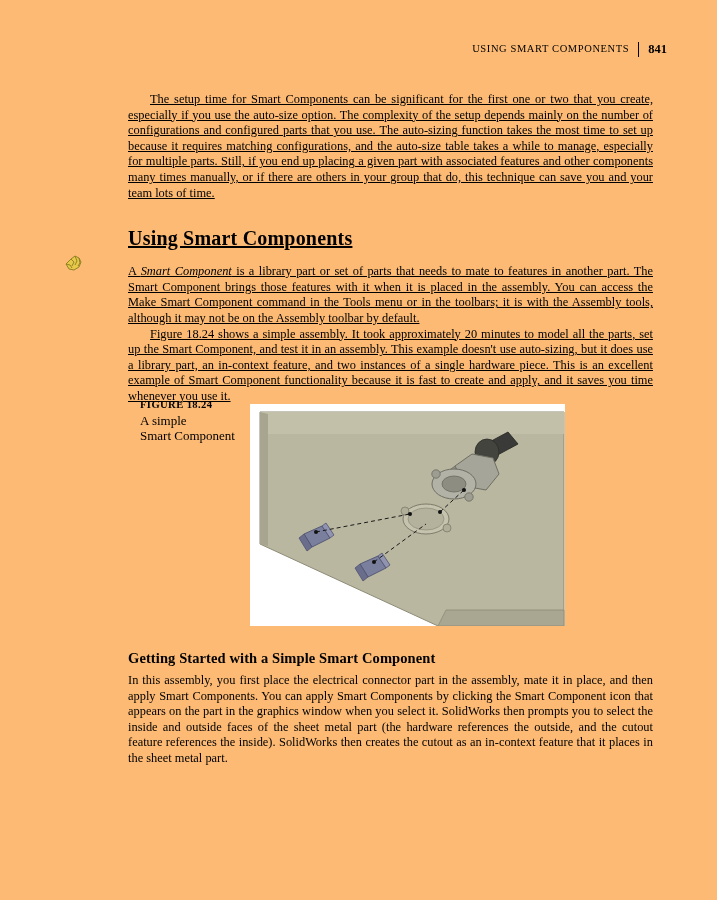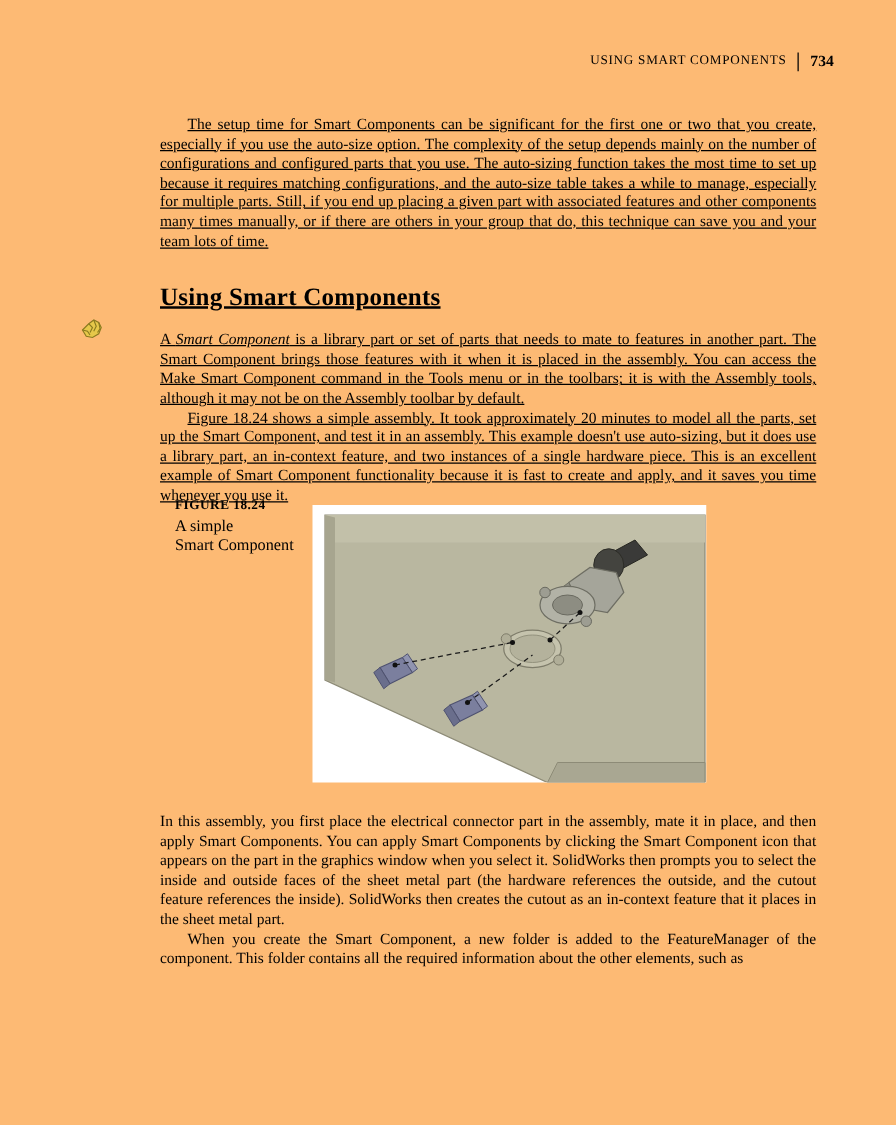--- a/index.html
+++ b/index.html
@@ -142,21 +142,21 @@
   }
 </style>
 </head>
 <body>
 
 <div class="page">
 
   <div class="runhead">
     <span class="runhead-title">Using Smart Components</span>
     <span class="runhead-rule"></span>
-    <span class="runhead-page">734</span>
+    <span class="runhead-page">841</span>
   </div>
 
   <div class="margin-icon">
     <svg width="26" height="26" viewBox="0 0 26 26" aria-hidden="true">
       <g stroke="#8a7a20" stroke-width="0.9" fill="#e6c84a">
         <path d="M4 14 L9 9 L13 6 L17 8 L19 12 L17 17 L12 20 L7 19 Z"></path>
         <path d="M9 9 L12 12 L10 16" fill="none"></path>
         <path d="M13 6 L15 11 L13 15" fill="none"></path>
         <path d="M17 8 L18 13 L16 16" fill="none"></path>
         <path d="M4 14 L8 15 L10 18" fill="none"></path>
@@ -239,17 +239,17 @@
           <circle cx="124" cy="158" r="2"></circle>
           <circle cx="160" cy="110" r="2"></circle>
           <circle cx="190" cy="108" r="2"></circle>
           <circle cx="214" cy="86" r="2"></circle>
         </g>
       </svg>
     </div>
   </div>
 
   <div class="bottom-block">
+    <h3 class="subsection">Getting Started with a Simple Smart Component</h3>
     <p class="body noindent">In this assembly, you first place the electrical connector part in the assembly, mate it in place, and then apply Smart Components. You can apply Smart Components by clicking the Smart Component icon that appears on the part in the graphics window when you select it. SolidWorks then prompts you to select the inside and outside faces of the sheet metal part (the hardware references the outside, and the cutout feature references the inside). SolidWorks then creates the cutout as an in-context feature that it places in the sheet metal part.</p>
-    <p class="body">When you create the Smart Component, a new folder is added to the FeatureManager of the component. This folder contains all the required information about the other elements, such as</p>
   </div>
 
 </div>
 
 </body></html>

